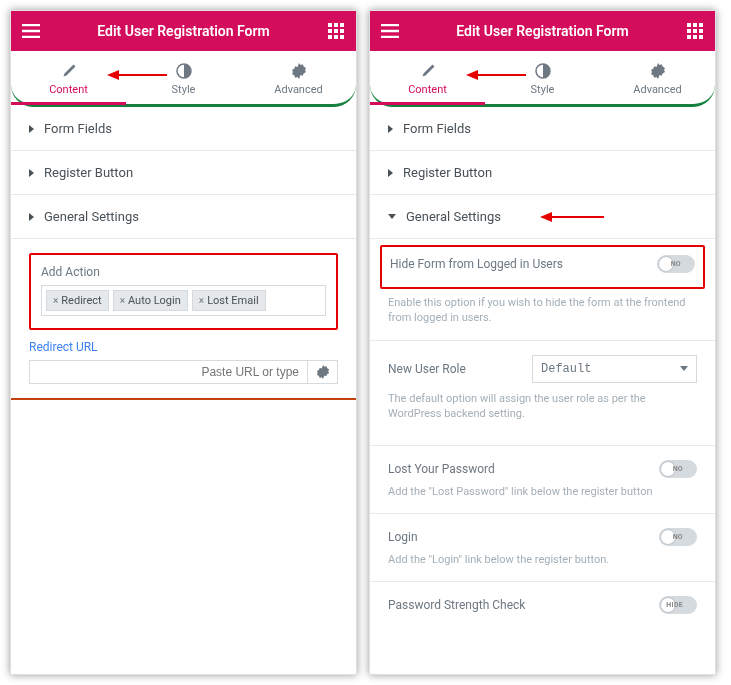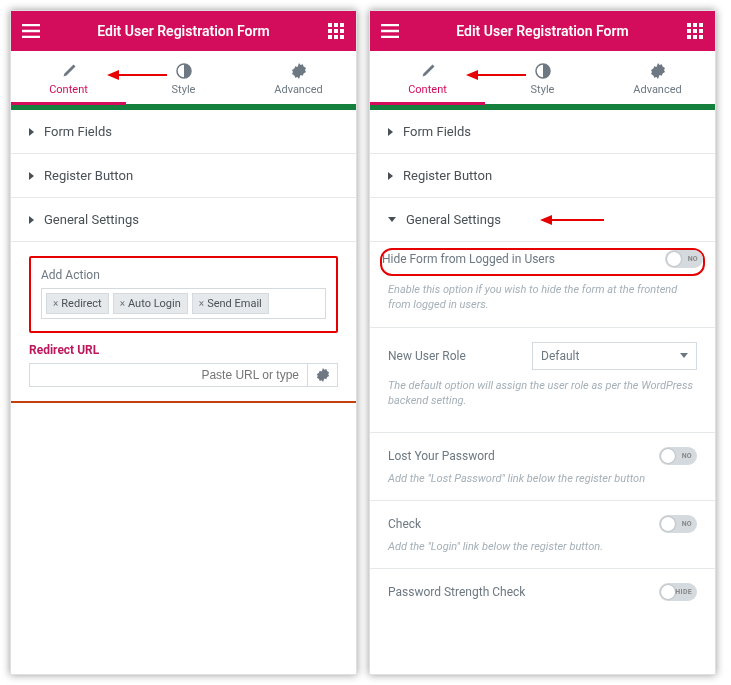--- a/index.html
+++ b/index.html
@@ -40,21 +40,22 @@
     width: 20px;
     height: 20px;
     cursor: pointer;
     display: flex;
     align-items: center;
     justify-content: center;
   }
   .tabs {
     display: flex;
     background: #fff;
-    border-bottom: 6px solid #15803d;
+    border-bottom: 3px solid #15803d;
+    border-radius: 22px;
   }
   .tab {
     flex: 1;
     text-align: center;
     padding: 12px 0 8px;
     font-size: 11px;
     color: #6d7882;
     cursor: pointer;
     position: relative;
   }
@@ -135,21 +136,20 @@
     gap: 3px;
     color: #495157;
   }
   .tag-x {
     color: #6d7882;
     font-size: 10px;
     cursor: pointer;
   }
   .help-text {
     font-size: 11px;
-    font-style: italic;
     color: #a4afb7;
     line-height: 1.4;
     margin: 10px 0;
   }
   .help-text .link {
     color: #d30c5c;
     font-weight: 600;
   }
   .url-row {
     display: flex;
@@ -197,56 +197,58 @@
     background: #fff;
     position: absolute;
     left: 2px;
     box-shadow: 0 0 2px rgba(0,0,0,0.3);
   }
   .toggle .tog-label {
     font-size: 7px;
     font-weight: 700;
     color: #888;
     position: absolute;
-    right: 5px;
+    right: 14px;
     letter-spacing: 0.3px;
   }
   .select {
     flex: 1;
     margin-left: 20px;
     border: 1px solid #d5dadf;
     background: #fff;
     padding: 6px 8px;
     font-size: 12px;
     color: #6d7882;
     display: flex;
     justify-content: space-between;
     align-items: center;
     cursor: pointer;
     max-width: 165px;
+    font-family: Liberation Mono, monospace;
   }
   .select .sel-caret {
     width: 0; height: 0;
     border-left: 4px solid transparent;
     border-right: 4px solid transparent;
     border-top: 5px solid #6d7882;
   }
   .arrow {
     position: absolute;
     pointer-events: none;
   }
   .arrow svg { display: block; }
   .setting-block {
     padding: 14px 18px;
     border-bottom: 1px solid #e6e9ec;
   }
   .setting-block.no-bottom { border-bottom: none; text-align: center; }
   .red-highlight {
     border: 2px solid #e60000;
-    border-radius: 12px;
+    border-radius: 2px;
+    padding: 8px;
     margin: -8px -8px 6px -8px;
   }
   .panel-2 { height: 665px; }
 </style>
 </head>
 <body>
 
 <div class="panel">
   <div class="header">
     <span class="hamburger">
@@ -318,25 +320,25 @@
         <span class="tag">
             <span class="tag-x">×</span>
             <span>Redirect</span>
           </span>
         <span class="tag">
             <span class="tag-x">×</span>
             <span>Auto Login</span>
           </span>
         <span class="tag">
             <span class="tag-x">×</span>
-            <span>Send Email</span>
+            <span>Lost Email</span>
           </span>
       </div>
     </div>
-    <div class="field-label" style="color:#be185d;font-weight:bold;">Redirect URL</div>
+    <div class="field-label" style="color:#3b82f6;">Redirect URL</div>
     <div class="url-row">
       <input class="url-input" placeholder="Paste URL or type" style="">
       <div class="url-gear">
         <svg width="14" height="14" viewBox="0 0 16 16">
             <path fill="#6d7882" d="M8 5a3 3 0 110 6 3 3 0 010-6zM8 0l1.5 2 2.3-.8.8 2.3L15 5l-1 2 1 2-2.4 1.5-.8 2.3-2.3-.8L8 16l-1.5-2-2.3.8-.8-2.3L1 11l1-2-1-2 2.4-1.5.8-2.3 2.3.8L8 0z"></path>
           </svg>
       </div>
     </div>
   </div>
 </div>
@@ -441,21 +443,21 @@
       <span class="toggle">
         <span class="knob"></span>
           <span class="tog-label">NO</span>
       </span>
     </div>
     <div class="help-text" style="margin:4px 0 0;">Add the "Lost Password" link below the register button</div>
   </div>
 
   <div class="setting-block">
     <div class="row">
-      <span>Check</span>
+      <span>Login</span>
       <span class="toggle">
         <span class="knob"></span>
           <span class="tog-label">NO</span>
       </span>
     </div>
     <div class="help-text" style="margin:4px 0 0;">Add the "Login" link below the register button.</div>
   </div>
 
   <div class="setting-block no-bottom">
     <div class="row">

